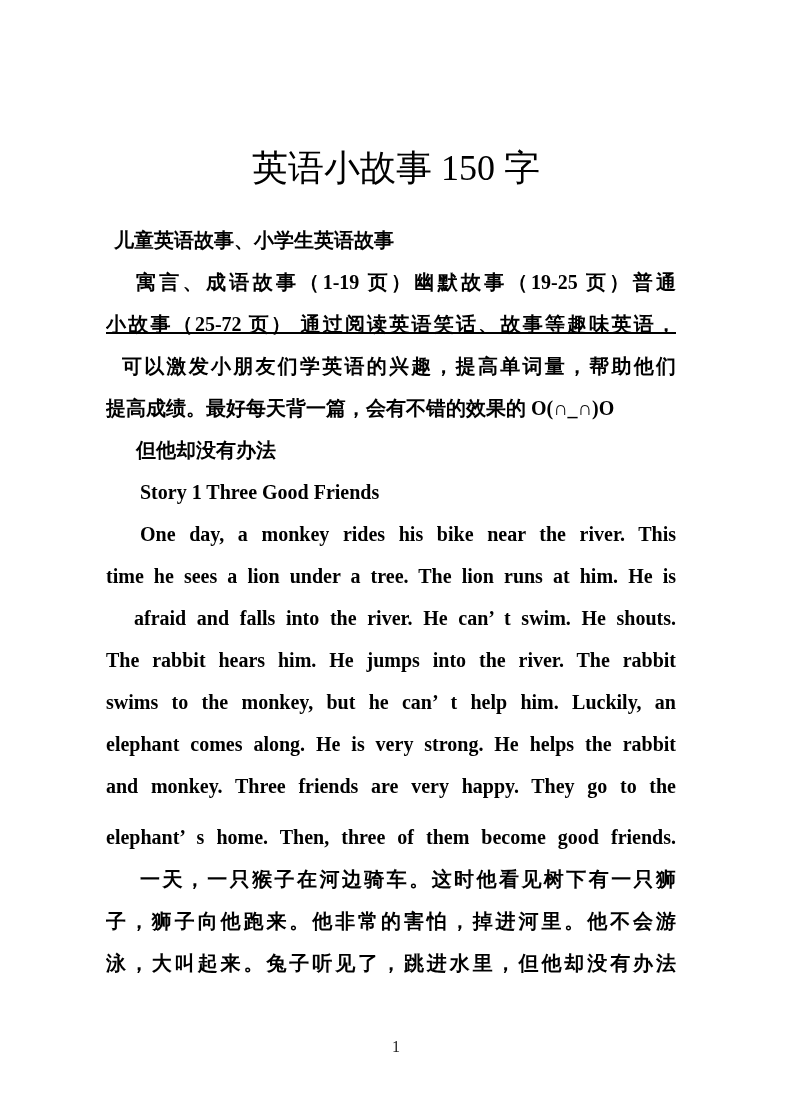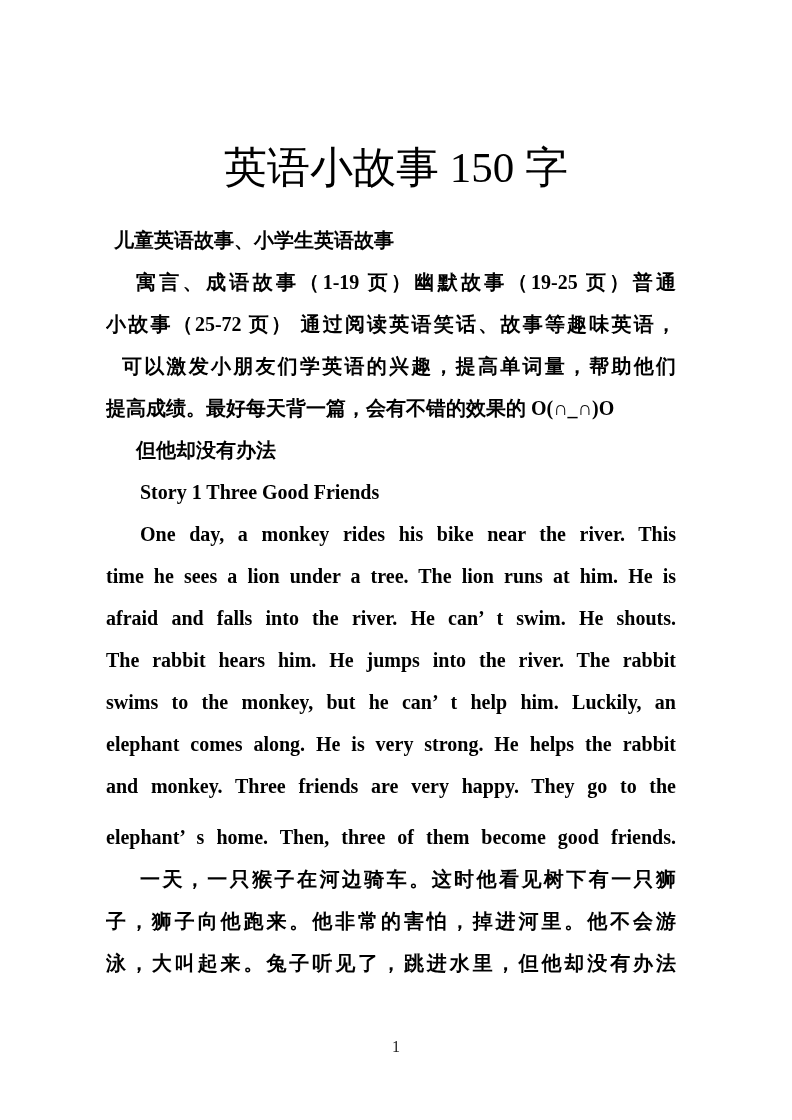--- a/index.html
+++ b/index.html
@@ -13,21 +13,21 @@
     overflow: hidden;
   }
   .doc-title {
     position: absolute;
     top: 140px;
     left: 0;
     width: 100%;
     height: 56px;
     line-height: 56px;
     text-align: center;
-    font-size: 43px;
+    font-size: 36px;
     font-weight: 400;
     white-space: nowrap;
   }
   .doc-body {
     position: absolute;
     top: 219px;
     left: 106px;
     width: 570px;
   }
   .line {
@@ -58,28 +58,28 @@
 </style>
 </head>
 <body>
 
 <div class="page">
   <div class="doc-title">英语小故事 150 字</div>
 
   <div class="doc-body">
       <div class="line" style="text-indent: 8px;">儿童英语故事、小学生英语故事</div>
       <div class="line j" style="text-indent: 30px;">寓言、成语故事（1-19 页）幽默故事（19-25 页）普通</div>
-      <div class="line j" style="text-indent: 0px;">小故事（25-72 页）  通过阅读英语笑话、故事等趣味英语，</div>
+      <div class="line j" style="text-indent: 0px; text-decoration: underline;">小故事（25-72 页）  通过阅读英语笑话、故事等趣味英语，</div>
       <div class="line j" style="text-indent: 0px; margin-left: 16px;">可以激发小朋友们学英语的兴趣，提高单词量，帮助他们</div>
       <div class="line" style="text-indent: 0px;">提高成绩。最好每天背一篇，会有不错的效果的 O(∩_∩)O</div>
       <div class="line" style="text-indent: 30px;">但他却没有办法</div>
       <div class="line" style="text-indent: 34px;">Story 1 Three Good Friends</div>
       <div class="line j" style="text-indent: 34px;">One day, a monkey rides his bike near the river. This</div>
       <div class="line j" style="text-indent: 0px;">time he sees a lion under a tree. The lion runs at him. He is</div>
-      <div class="line j" style="text-indent: 0px;">afraid and falls into the river. He can’ t swim. He shouts.</div>
+      <div class="line j" style="text-indent: 0px; margin-left: 28px;">afraid and falls into the river. He can’ t swim. He shouts.</div>
       <div class="line j" style="text-indent: 0px;">The rabbit hears him. He jumps into the river. The rabbit</div>
       <div class="line j" style="text-indent: 0px;">swims to the monkey, but he can’ t help him. Luckily, an</div>
       <div class="line j" style="text-indent: 0px;">elephant comes along. He is very strong. He helps the rabbit</div>
       <div class="line j" style="text-indent: 0px;">and monkey. Three friends are very happy. They go to the</div>
       <div class="line j" style="text-indent: 0px; margin-top: 9px;">elephant’ s home. Then, three of them become good friends.</div>
       <div class="line j" style="text-indent: 34px;">一天，一只猴子在河边骑车。这时他看见树下有一只狮</div>
       <div class="line j" style="text-indent: 0px;">子，狮子向他跑来。他非常的害怕，掉进河里。他不会游</div>
       <div class="line j" style="text-indent: 0px;">泳，大叫起来。兔子听见了，跳进水里，但他却没有办法</div>
     </div>
 

